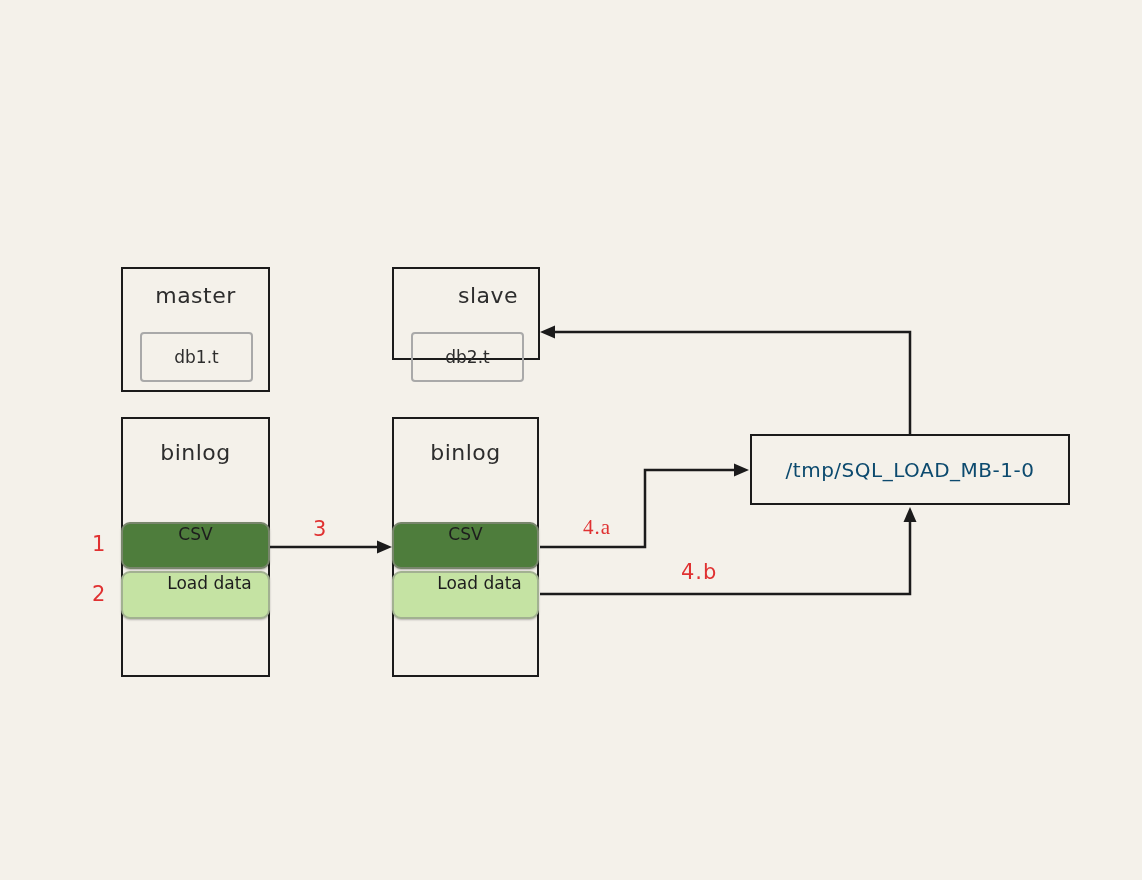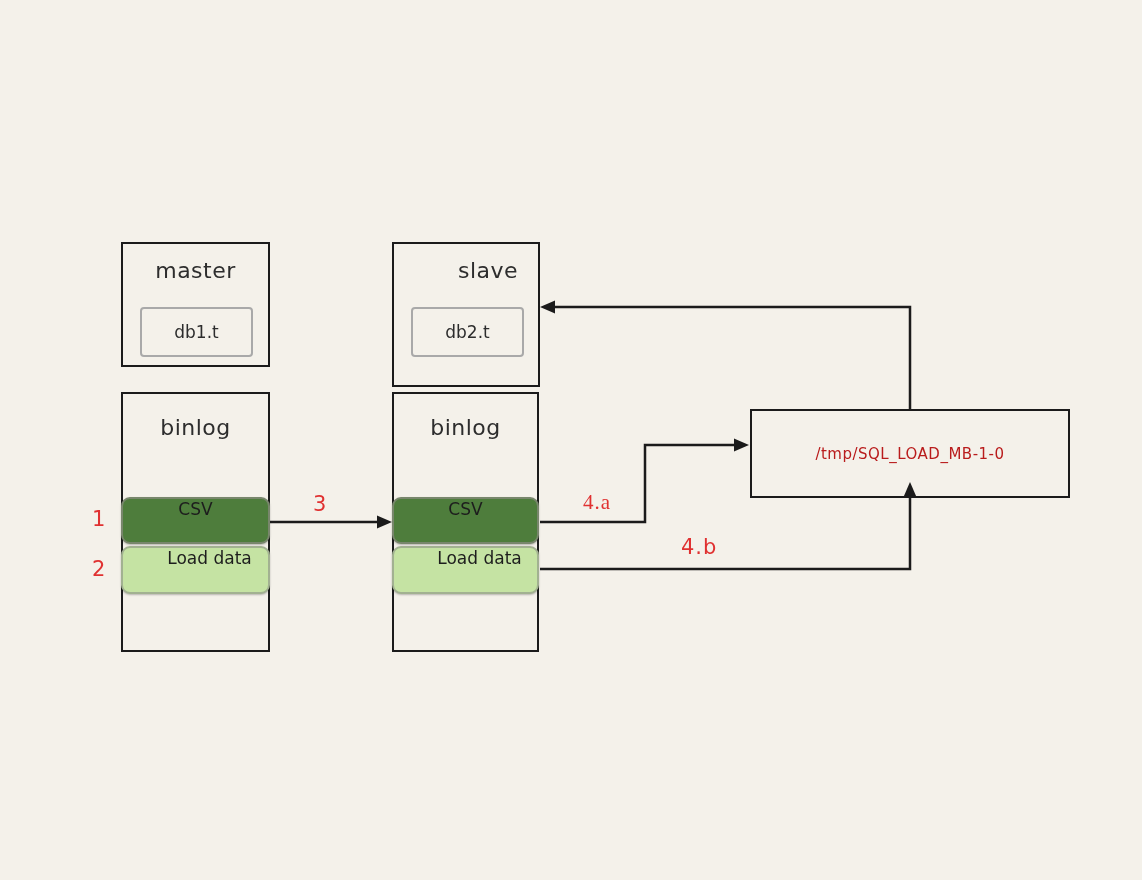--- a/index.html
+++ b/index.html
@@ -11,20 +11,21 @@
     height: 880px;
     position: relative;
     background: var(--bg, #f4f1ea);
     font-family: "DejaVu Sans", sans-serif;
     color: #2a2a2a;
     overflow: hidden;
   }
   .canvas {
     position: absolute;
     inset: 0;
+    margin-top: 25px;
   }
   .box {
     position: absolute;
     box-sizing: border-box;
     border: 2.5px solid var(--stroke, #1b1b1b);
     background: transparent;
   }
   .box-title {
     text-align: center;
     font-size: 22px;
@@ -68,27 +69,27 @@
     top: 152px;
     height: 48px;
     background: var(--green-light, #c5e3a3);
     border: 2px solid #a2b191;
     padding-left: 28px;
   }
   .tmp-box {
     left: 750px;
     top: 409px;
     width: 320px;
-    height: 89px;
+    height: 71px;
     display: flex;
     align-items: center;
     justify-content: center;
-    font-size: 15px;
+    font-size: 20px;
     letter-spacing: 0.5px;
-    color: #b91c1c;
+    color: #0c4a6e;
   }
   .red-label {
     position: absolute;
     color: var(--red, #e03131);
     font-size: 21px;
     letter-spacing: 1px;
   }
   svg.arrows {
     position: absolute;
     inset: 0;
@@ -109,21 +110,21 @@
 
 <div class="canvas">
 
   <div class="box node-top" style="left:121px; top:242px; width:149px; height:125px;">
     <div class="box-title">master</div>
     <div class="table-box" style="left:17px; top:63px; width:113px; height:50px;">
       <span>db1.t</span>
     </div>
   </div>
 
-  <div class="box node-top" style="left:392px; top:242px; width:148px; height:145px;padding-left:44px;">
+  <div class="box node-top" style="left:392px; top:242px; width:148px; height:93px;padding-left:44px;">
     <div class="box-title">slave</div>
     <div class="table-box" style="left:17px; top:63px; width:113px; height:50px;">
       <span>db2.t</span>
     </div>
   </div>
 
   <div class="box node-binlog" style="left:121px; top:392px; width:149px; height:260px;">
     <div class="box-title">binlog</div>
     <div class="event event-csv">
       <span>CSV</span>

